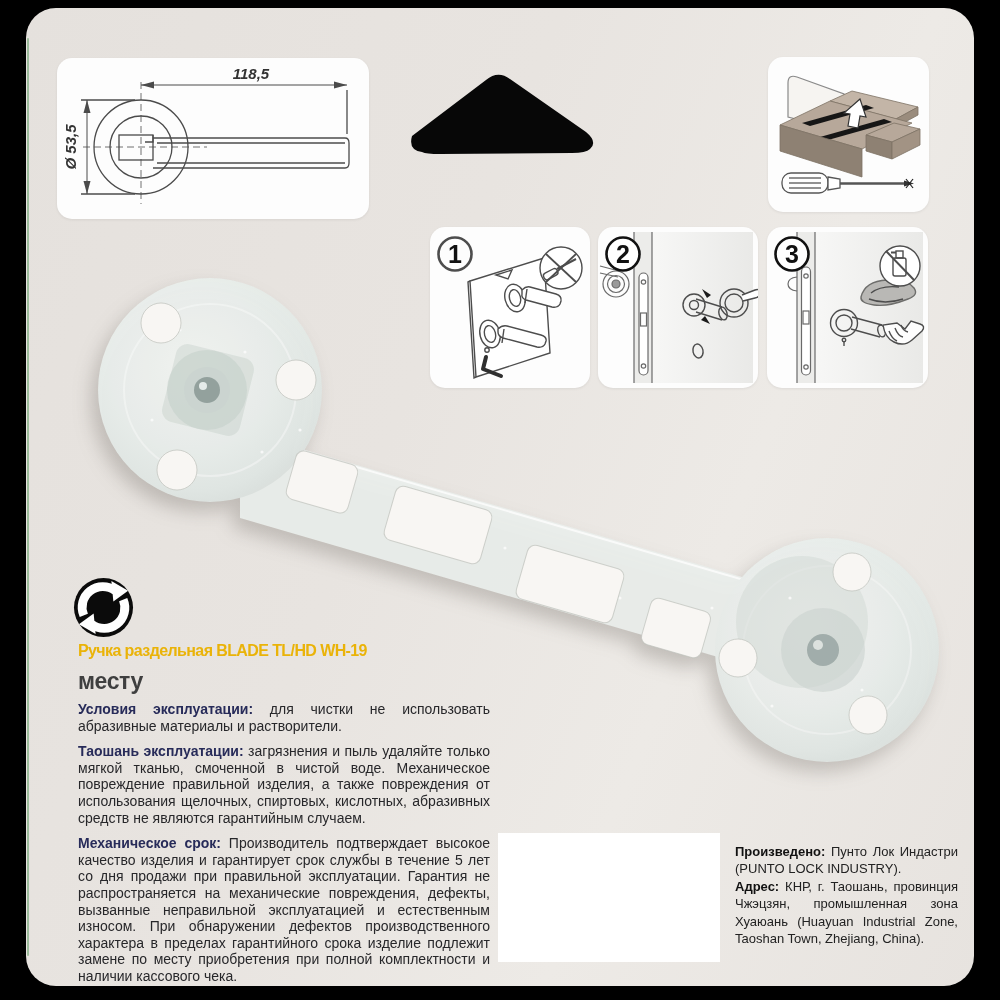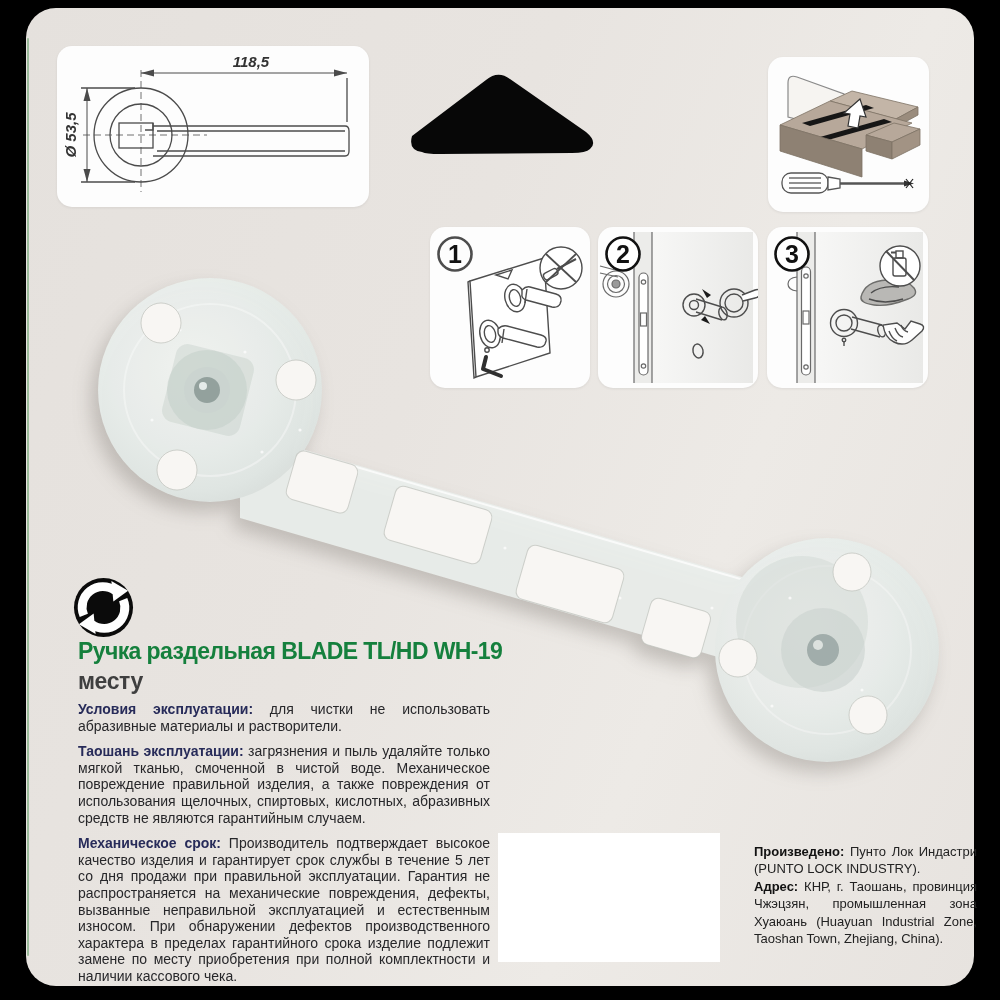--- a/index.html
+++ b/index.html
@@ -5,39 +5,39 @@
   html,body{margin:0;padding:0;background:#000;}
   .canvas{position:relative;width:1000px;height:1000px;background:#000;overflow:hidden;
           font-family:"Liberation Sans",sans-serif;}
   .card{position:absolute;left:26px;top:8px;width:948px;height:978px;border-radius:30px;
         background:linear-gradient(112deg,#e5e1dd 0%,#e8e4e0 40%,#edeae6 68%,#e7e3df 100%);}
   .card-edge{position:absolute;left:1px;top:30px;bottom:30px;width:2px;
         background:rgba(96,156,100,.55);border-radius:2px;}
   .panel{position:absolute;background:#fdfdfd;border-radius:15px;
          box-shadow:0 1px 3px rgba(0,0,0,.07);}
   .panel svg{display:block;width:100%;height:100%;}
-  #tech-panel{left:57px;top:46px;width:312px;height:161px;}
+  #tech-panel{left:57px;top:58px;width:312px;height:161px;}
   #tools-panel{left:768px;top:57px;width:161px;height:155px;}
   #step1{left:430px;top:227px;width:160px;height:161px;}
   #step2{left:598px;top:227px;width:160px;height:161px;}
   #step3{left:767px;top:227px;width:161px;height:161px;}
   #hang-hole{position:absolute;left:400px;top:64px;width:204px;height:92px;}
   #insert{position:absolute;left:0;top:0;width:1000px;height:1000px;pointer-events:none;
           filter:drop-shadow(-7px 10px 9px rgba(96,90,82,.30));}
   #green-dot{position:absolute;left:72px;top:576px;width:63px;height:63px;}
   #title-block{position:absolute;left:78px;top:636px;width:430px;}
-  .title-line{font-size:23px;font-weight:bold;letter-spacing:-.6px;line-height:30px;color:#15803d;}
+  .title-line{font-size:16px;font-weight:bold;letter-spacing:-.6px;line-height:30px;color:#eab308;}
   .color-line{font-size:23px;font-weight:bold;letter-spacing:-.4px;line-height:30px;color:#3f3f3f;}
   #care-block{position:absolute;left:78px;top:701px;width:412px;}
   #care-block p{margin:0 0 9px 0;font-size:14px;line-height:16.6px;color:#27272a;
                 text-align:justify;text-justify:inter-word;}
   .lbl{font-weight:bold;color:#272b59;}
   #blank-box{position:absolute;left:498px;top:833px;width:222px;height:129px;background:#fff;}
   #mfr-block{position:absolute;left:735px;top:843px;width:223px;font-size:13px;
-             line-height:17.4px;color:#222;text-align:justify;margin-left:19px;}
+             line-height:17.4px;color:#222;text-align:justify;}
   #mfr-block p{margin:0;}
   .blbl{font-weight:bold;color:#111;}
   svg text{font-family:"Liberation Sans",sans-serif;}
 </style>
 </head>
 <body>
 
 <div class="canvas">
   <div class="card">
     <div class="card-edge"></div>

